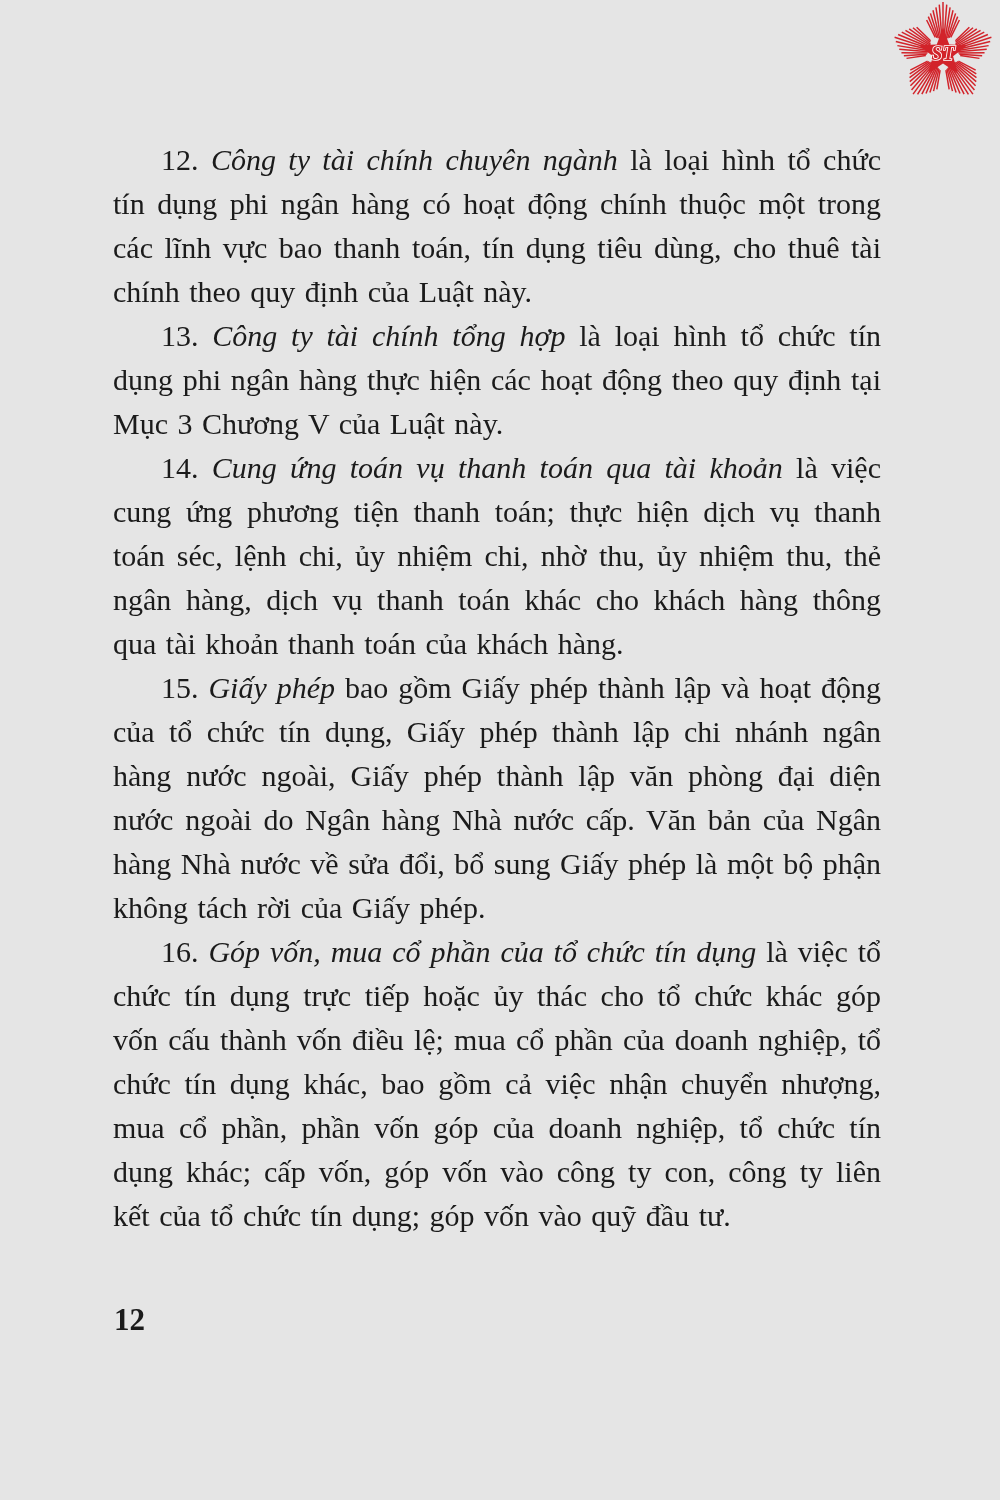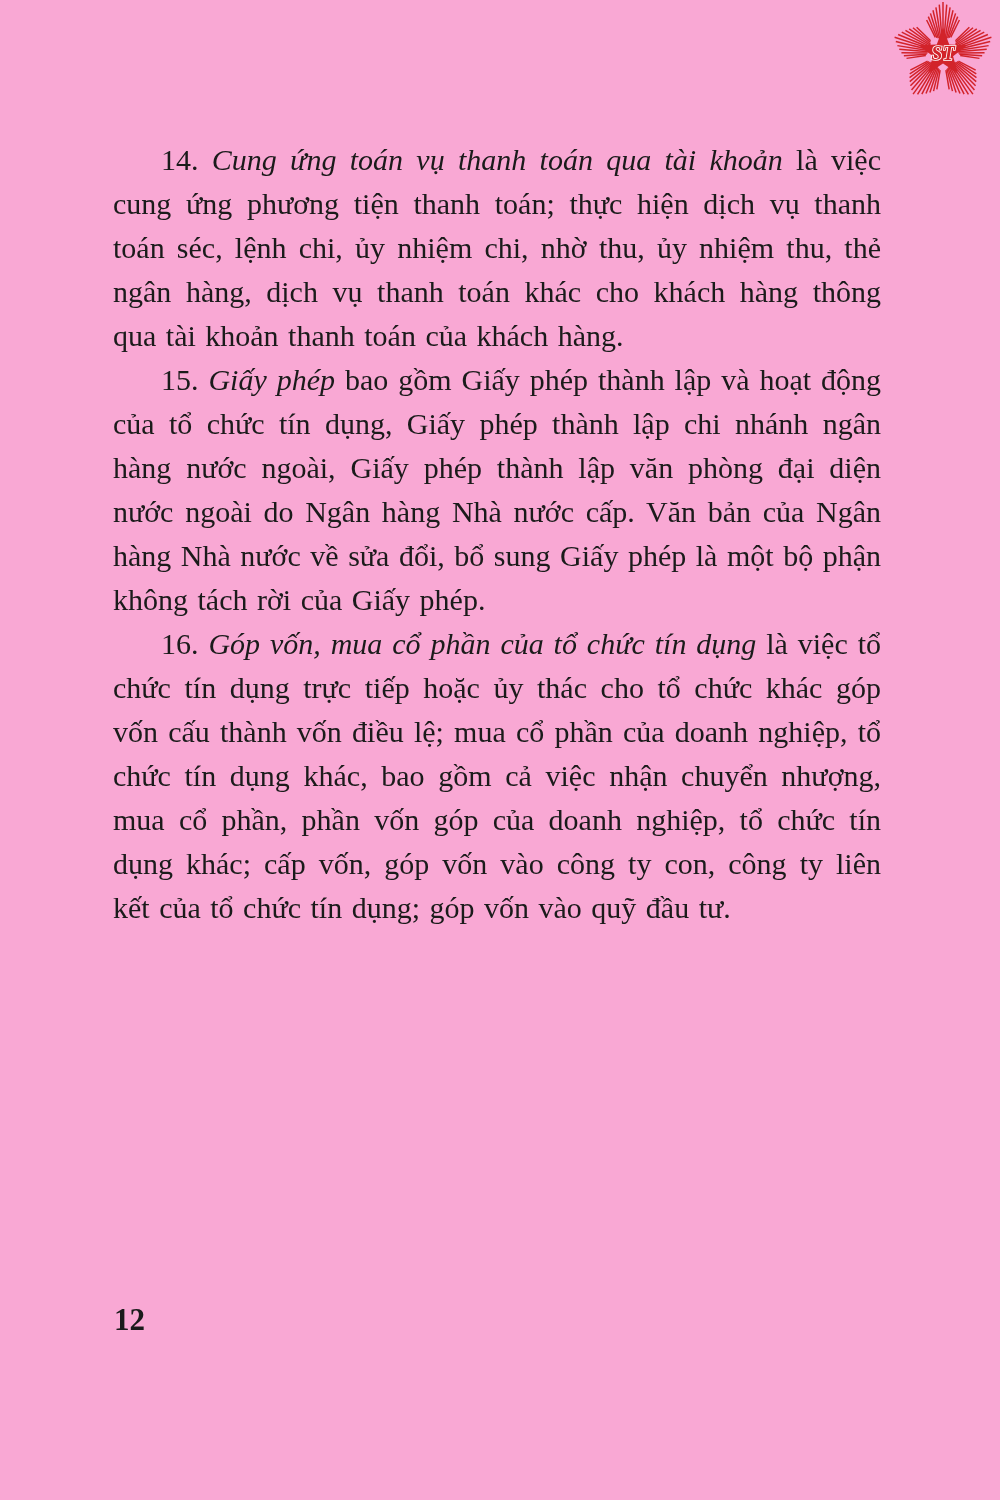--- a/index.html
+++ b/index.html
@@ -4,21 +4,21 @@
 <style>
   html, body {
     margin: 0;
     padding: 0;
     background: #ffffff;
   }
   .page {
     position: relative;
     width: 1000px;
     height: 1500px;
-    background: #f9a8d4;
+    background: #e5e5e5;
     font-family: "Liberation Serif", "DejaVu Serif", serif;
     color: #1b1b1b;
     overflow: hidden;
   }
   .logo {
     position: absolute;
     top: 0px;
     left: 890px;
     width: 106px;
     height: 106px;
@@ -122,20 +122,22 @@
         <line x1="38.28150963580106" y1="42.90302997158812" x2="14.58791962935502" y2="28.55368181195242" stroke="#d2232a" stroke-width="1.4"></line>
         <line x1="38.1287288887134" y1="41.50100463570358" x2="18.12645016695651" y2="27.180779569834257" stroke="#d2232a" stroke-width="1.4"></line>
         <line x1="38.12631113165584" y1="40.03679204985864" x2="21.656355604597813" y2="26.21685844159805" stroke="#d2232a" stroke-width="1.4"></line>
         <line x1="38.282648054022026" y1="38.52552121558081" x2="25.136350748778444" y2="25.651715750134883" stroke="#d2232a" stroke-width="1.4"></line>
         <polygon points="50,26 55.877852522924734,41.90983005625053 72.82535639108369,42.58359213500126 59.510565162951536,53.09016994374947 64.10684605501936,69.41640786499875 50,60 35.89315394498065,69.41640786499875 40.489434837048464,53.09016994374947 27.174643608916316,42.583592135001254 44.122147477075266,41.90983005625053" fill="#d2232a"></polygon>
         <text x="50" y="57" text-anchor="middle" font-family="&quot;Liberation Serif&quot;, &quot;DejaVu Serif&quot;, serif" font-size="19" font-weight="bold" font-style="italic" fill="#d2232a" stroke="#ffffff" stroke-width="1.6" paint-order="stroke">ST</text>
       </svg>
   </div>
 
   <div class="text-block">
+      <p class="para"><span class="num">12. </span><span class="term">Công ty tài chính chuyên ngành</span><span class="rest"> là loại hình tổ chức tín dụng phi ngân hàng có hoạt động chính thuộc một trong các lĩnh vực bao thanh toán, tín dụng tiêu dùng, cho thuê tài chính theo quy định của Luật này.</span></p>
+      <p class="para"><span class="num">13. </span><span class="term">Công ty tài chính tổng hợp</span><span class="rest"> là loại hình tổ chức tín dụng phi ngân hàng thực hiện các hoạt động theo quy định tại Mục 3 Chương V của Luật này.</span></p>
       <p class="para"><span class="num">14. </span><span class="term">Cung ứng toán vụ thanh toán qua tài khoản</span><span class="rest"> là việc cung ứng phương tiện thanh toán; thực hiện dịch vụ thanh toán séc, lệnh chi, ủy nhiệm chi, nhờ thu, ủy nhiệm thu, thẻ ngân hàng, dịch vụ thanh toán khác cho khách hàng thông qua tài khoản thanh toán của khách hàng.</span></p>
       <p class="para"><span class="num">15. </span><span class="term">Giấy phép</span><span class="rest"> bao gồm Giấy phép thành lập và hoạt động của tổ chức tín dụng, Giấy phép thành lập chi nhánh ngân hàng nước ngoài, Giấy phép thành lập văn phòng đại diện nước ngoài do Ngân hàng Nhà nước cấp. Văn bản của Ngân hàng Nhà nước về sửa đổi, bổ sung Giấy phép là một bộ phận không tách rời của Giấy phép.</span></p>
       <p class="para"><span class="num">16. </span><span class="term">Góp vốn, mua cổ phần của tổ chức tín dụng</span><span class="rest"> là việc tổ chức tín dụng trực tiếp hoặc ủy thác cho tổ chức khác góp vốn cấu thành vốn điều lệ; mua cổ phần của doanh nghiệp, tổ chức tín dụng khác, bao gồm cả việc nhận chuyển nhượng, mua cổ phần, phần vốn góp của doanh nghiệp, tổ chức tín dụng khác; cấp vốn, góp vốn vào công ty con, công ty liên kết của tổ chức tín dụng; góp vốn vào quỹ đầu tư.</span></p>
     </div>
 
   <div class="page-number">12</div>
 
 </div>
 
 </body></html>

